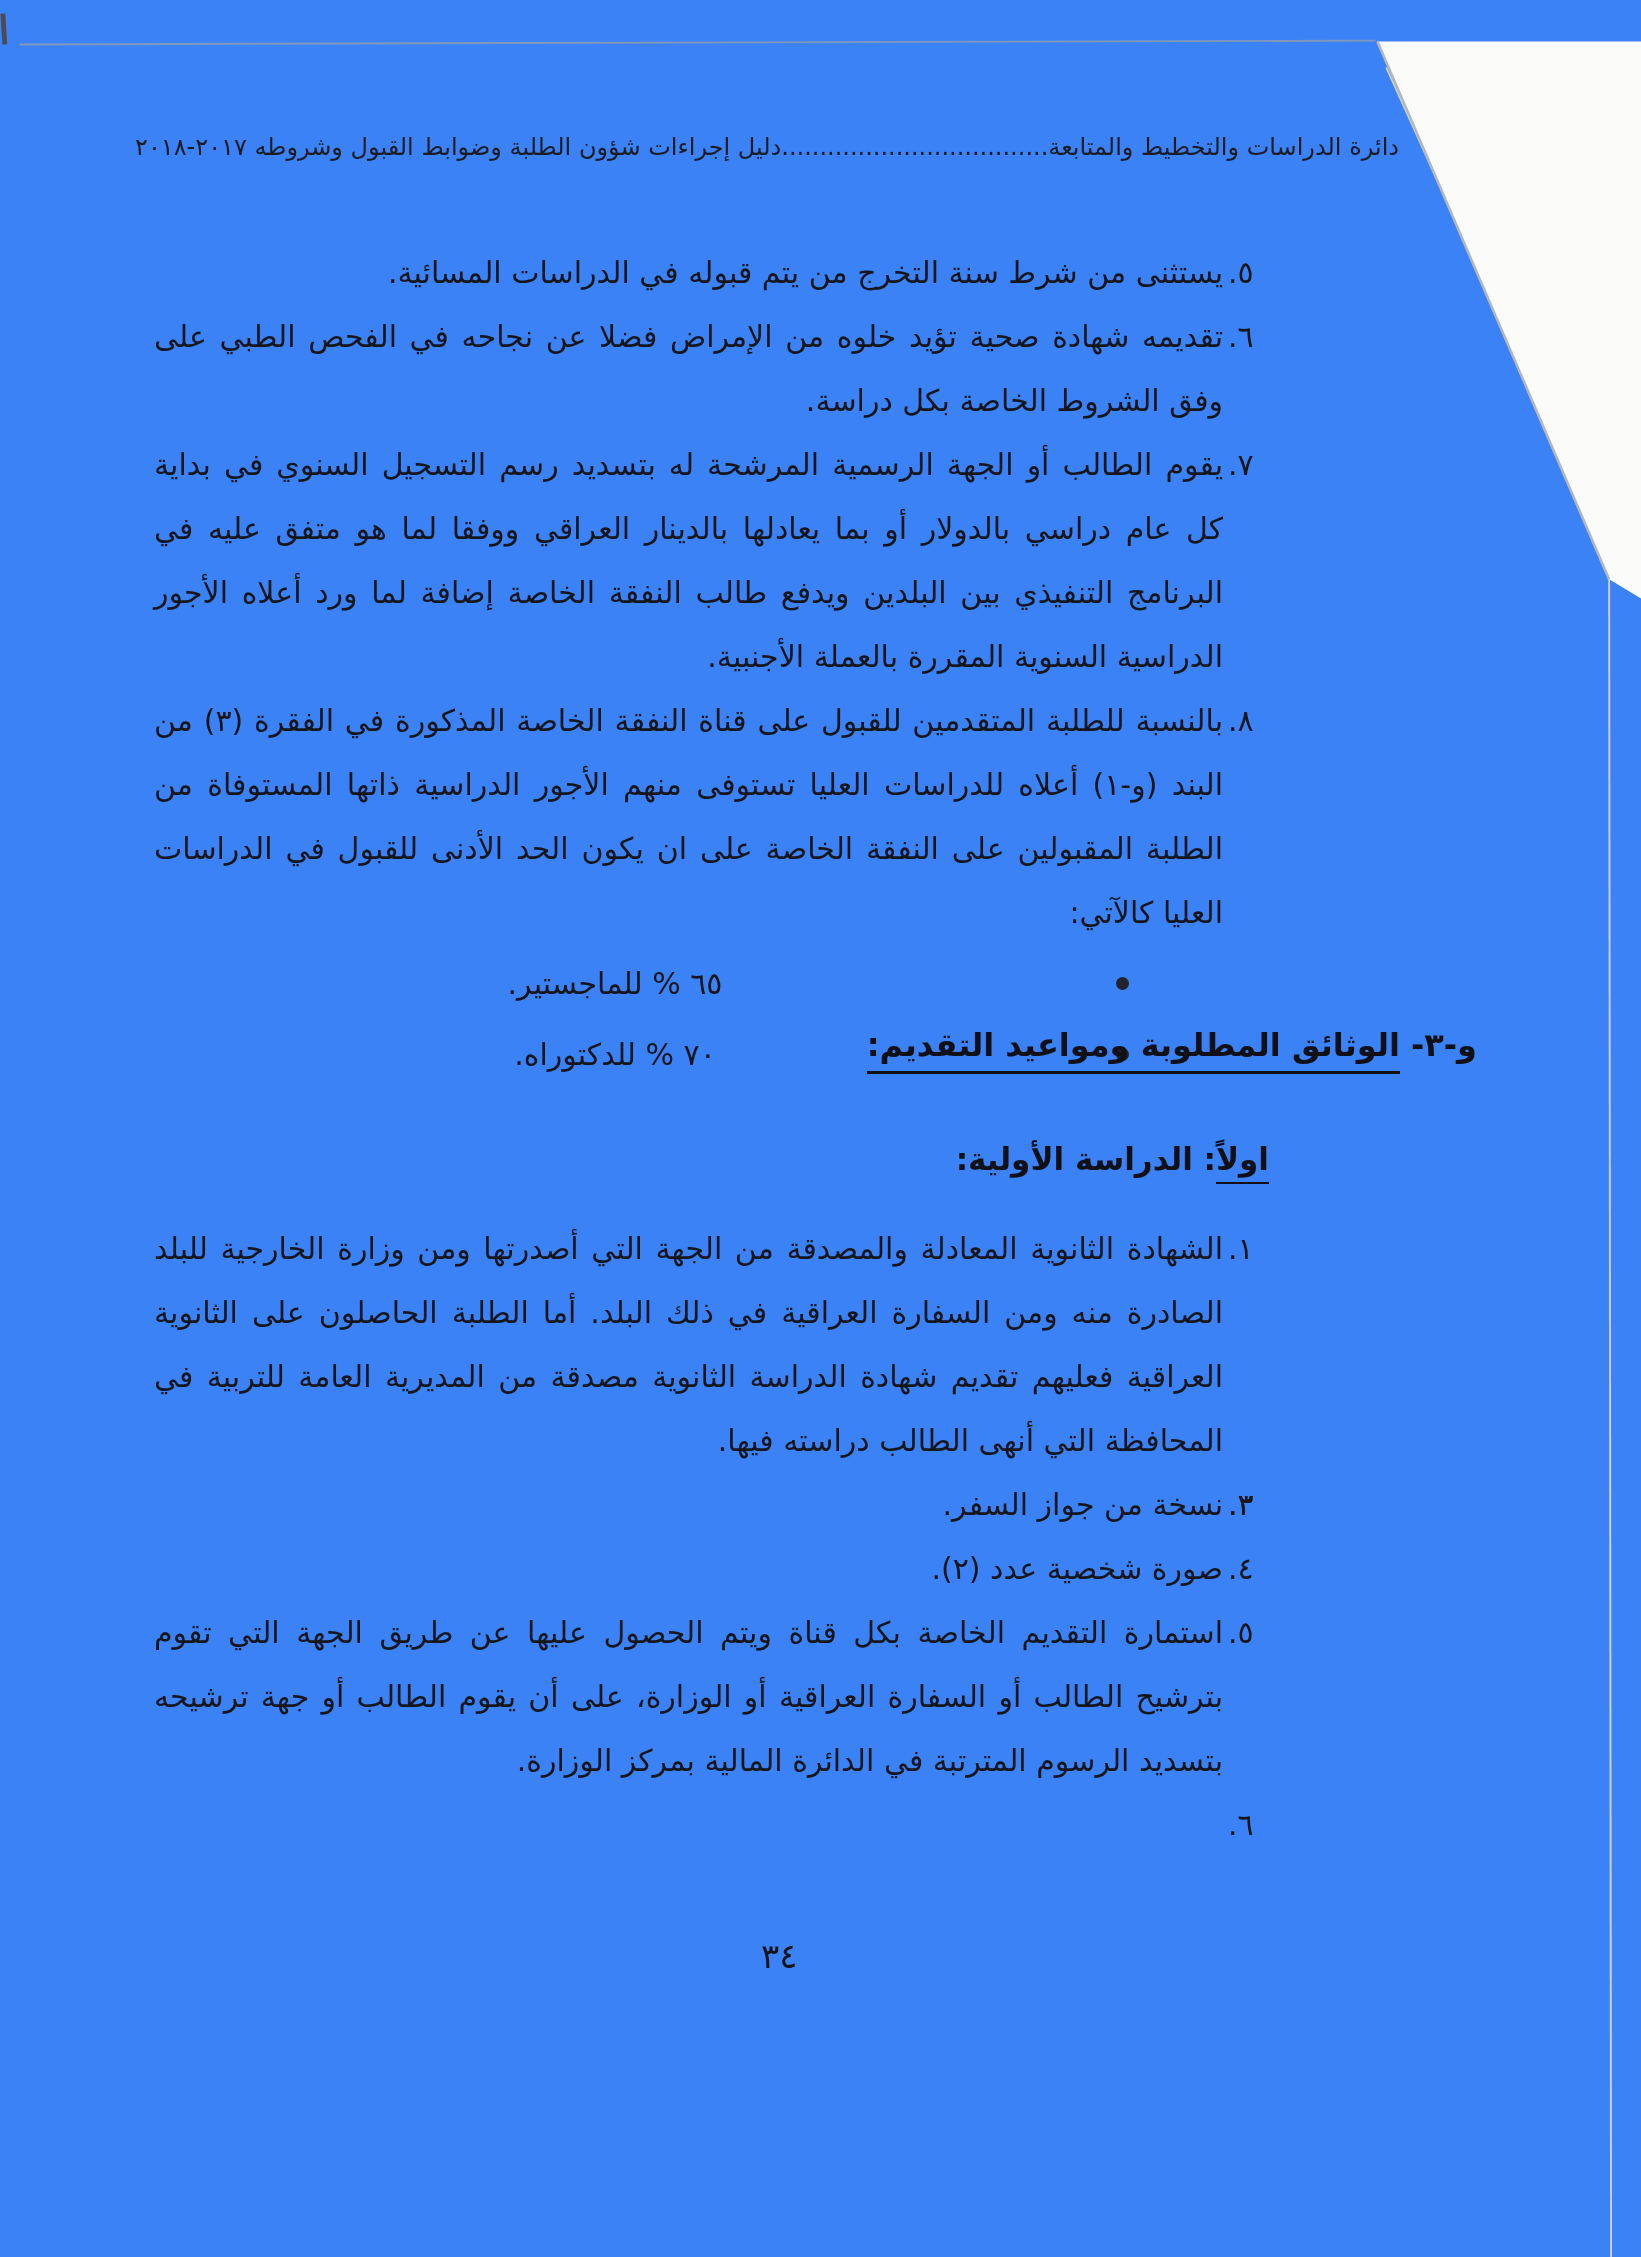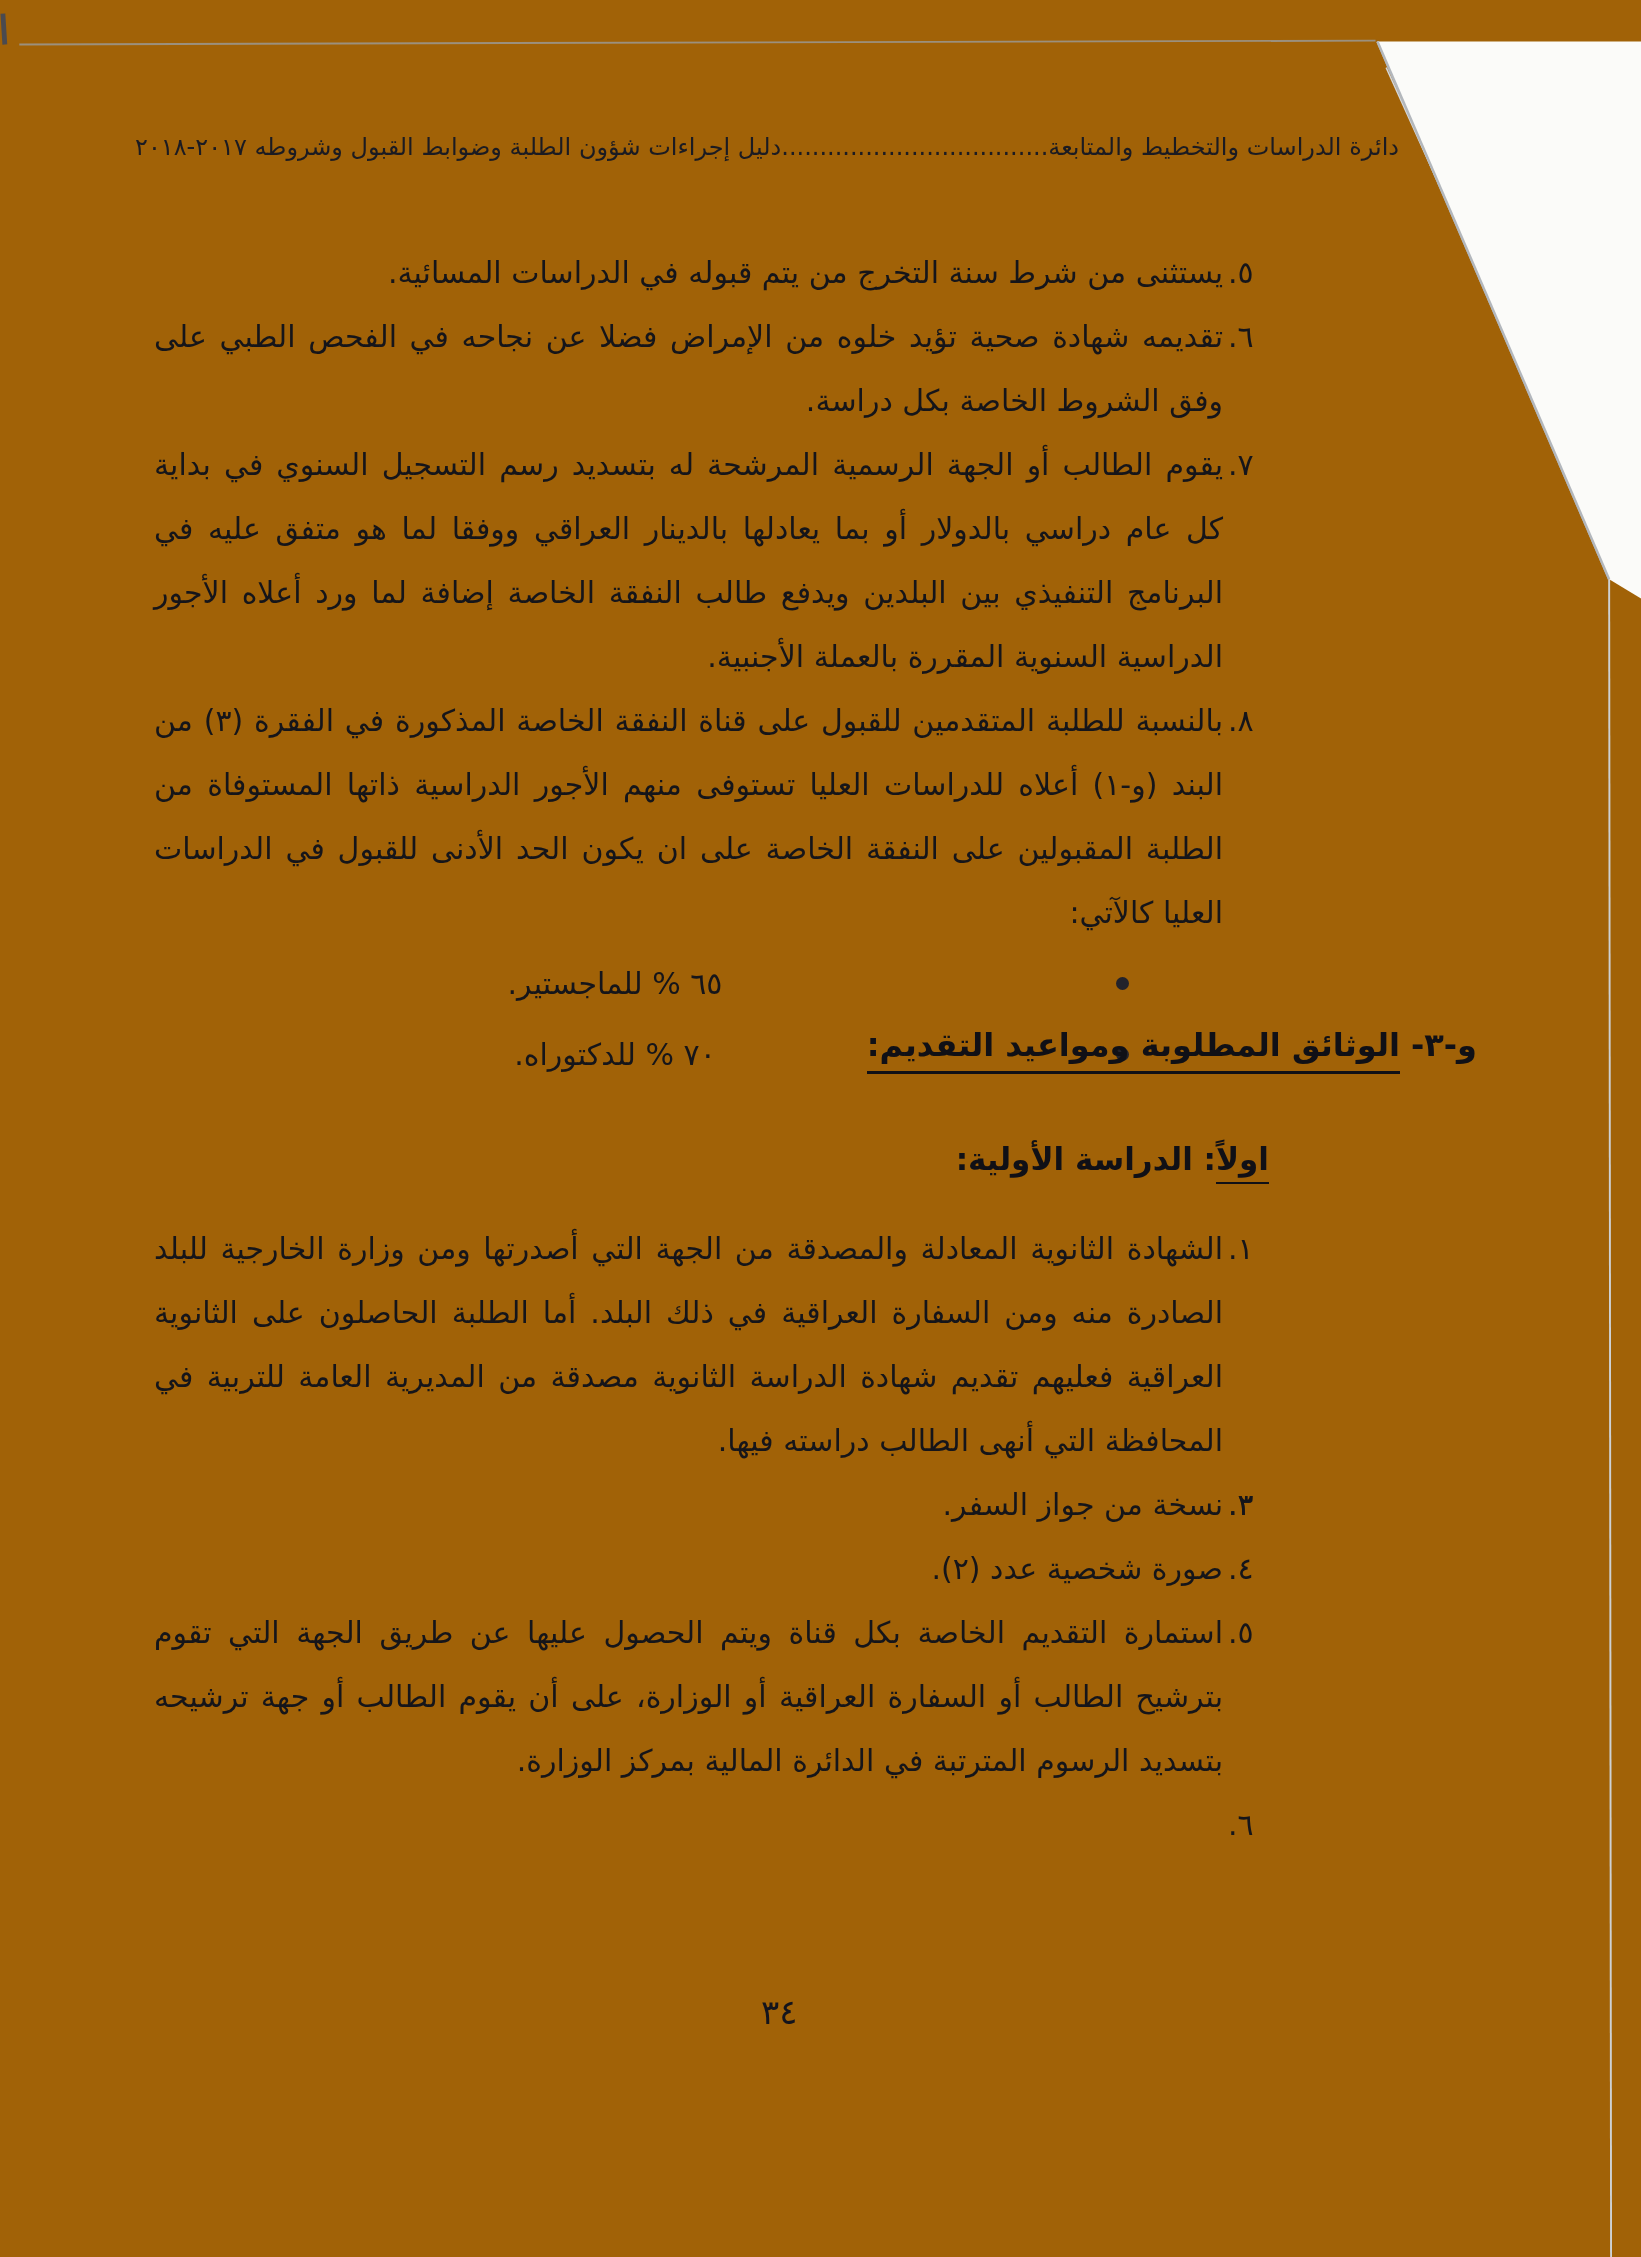--- a/index.html
+++ b/index.html
@@ -1,20 +1,20 @@
 <!DOCTYPE html>
 <html lang="ar" dir="rtl"><head>
 <meta charset="utf-8">
 <style>
   html,body{margin:0;padding:0;background:#e8e8e6;}
   .page{
     position:relative;
     width:1641px;height:2257px;
     margin:0 auto;
-    background:#a16207;
+    background:#3b82f6;
     font-family:"DejaVu Sans",sans-serif;
     color:#15151a;
     direction:rtl;
     overflow:hidden;
   }
   .artifacts{position:absolute;inset:0;width:1641px;height:2257px;pointer-events:none;}
   .page-header{
     position:absolute;top:133px;right:242px;
     font-size:24px;white-space:nowrap;direction:rtl;
     color:#1b1b22;letter-spacing:0.3px;
@@ -37,21 +37,21 @@
     position:absolute;top:1026px;right:164px;
     font-size:32px;font-weight:bold;white-space:nowrap;direction:rtl;color:#101016;
   }
   .section-heading .underlined{border-bottom:3.9px solid #101016;padding-bottom:6.8px;}
   .sub-heading{
     position:absolute;top:1141px;right:372px;
     font-size:31px;font-weight:bold;white-space:nowrap;direction:rtl;color:#101016;
   }
   .sub-heading .underlined{border-bottom:2.9px solid #101016;padding-bottom:5px;}
   .page-number{
-    position:absolute;top:1992px;left:761px;
+    position:absolute;top:1936px;left:761px;
     font-size:34px;letter-spacing:7.7px;color:#14141c;direction:rtl;
   }
 </style>
 </head>
 <body>
 
 <div class="page">
 
   <svg class="artifacts" viewBox="0 0 1700 2338" xmlns="http://www.w3.org/2000/svg">
     <line x1="20" y1="46" x2="1425" y2="42" stroke="#9aa0a6" stroke-width="2" opacity="0.75"></line>

